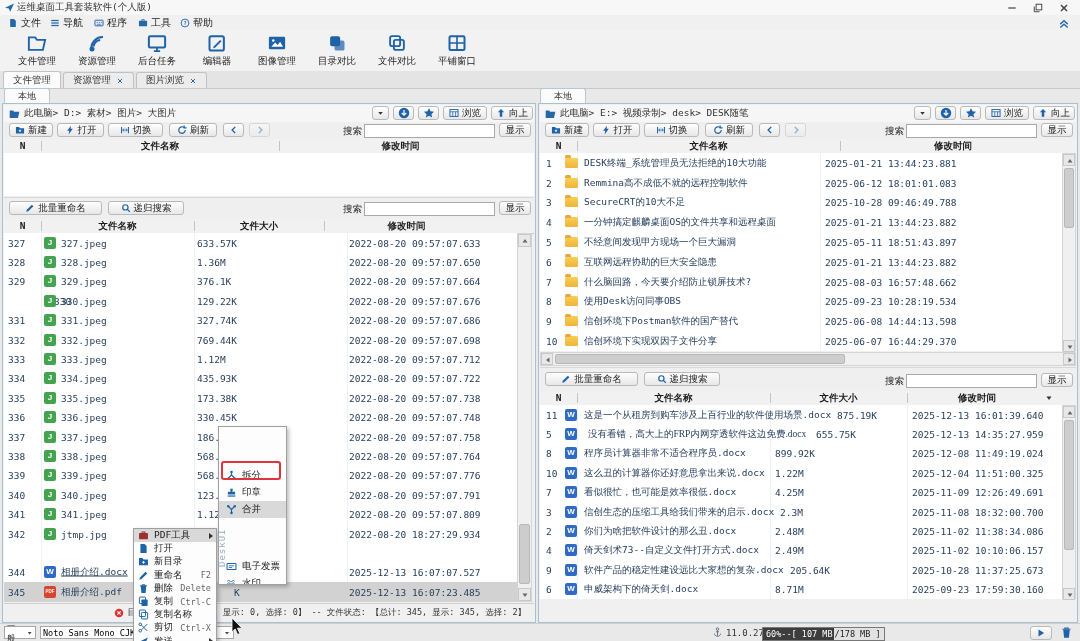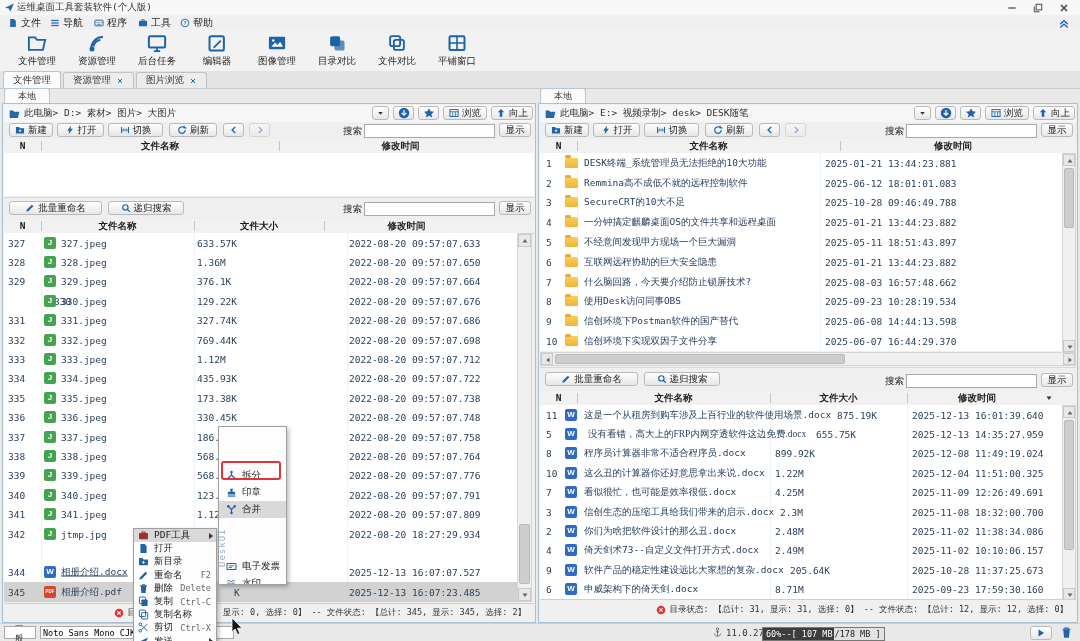--- a/index.html
+++ b/index.html
@@ -69,21 +69,21 @@
   .menuitem .ic{width:11px;height:11px;color:#1e62a8;margin-right:5px;flex:none;}
   .menuitem .ic.red{color:#993333;}
   .menuitem .sc{position:absolute;right:5px;font-size:8.5px;color:#666;}
   .menuitem .arr{position:absolute;right:3px;width:0;height:0;border-left:4px solid #333;border-top:3.5px solid transparent;border-bottom:3.5px solid transparent;}
   #redbox{border:2px solid #e0343a;border-radius:3px;z-index:52;pointer-events:none;}
   #watermark{writing-mode:vertical-rl;transform:rotate(180deg);font-size:9px;color:rgba(130,160,190,.85);
        letter-spacing:1px;z-index:51;}
   
   #bottombar{left:0;top:623px;width:1080px;height:18px;background:#e9e9e9;border-top:1px solid #cfcfcf;font-size:9px;color:#333;}
   .combo{position:absolute;height:13px;top:2px;border:1px solid #a8a8a8;background:#fff;font-size:8.5px;
-        display:flex;align-items:center;padding:0 10px;gap:3px;box-sizing:border-box;}
+        display:flex;align-items:center;padding:0 2px;gap:3px;box-sizing:border-box;}
   .combo .ic{width:8px;height:8px;color:#444;}
   #membadge{position:absolute;left:762px;top:2.5px;height:12px;border:1px solid #777;font-size:8.5px;line-height:12px;display:flex;}
   #membadge .used{background:#3d3d3d;color:#fff;padding:0 1px 0 3px;}
   #membadge .free{background:#e2e2e2;color:#222;padding:0 3px 0 1px;}
   #cursor{z-index:99;}
 </style>
 </head>
 <body>
 
 <div id="titlebar" class="ab">
@@ -981,29 +981,20 @@
         </div>
       <div class="sbthumb" style="left:1px;top:14px;width:10px;height:130px"></div>
       <div class="sbarr" style="left:0;top:182px;width:12px;height:12px">
           <span class="ic">
             <svg viewBox="0 0 16 16">
               <path d="M8 12L3 5h10z" fill="currentColor"></path>
             </svg>
           </span>
         </div>
     </div>
-    <div class="statusrow ab" style="top:495px;height:21px;width:536px">
-      <span class="ic">
-          <svg viewBox="0 0 16 16">
-            <circle cx="8" cy="8" r="6.8" fill="#e03131"></circle>
-            <path d="M5.3 5.3l5.4 5.4M10.7 5.3l-5.4 5.4" stroke="#fff" stroke-width="1.7"></path>
-          </svg>
-        </span>
-      <span>目录状态: 【总计: 31, 显示: 31, 选择: 0】 -- 文件状态: 【总计: 12, 显示: 12, 选择: 0】</span>
-    </div>
   </div>
 </div>
 
 <div id="bottombar" class="ab">
   <span class="combo" style="left:4px;width:32px">
       <span>一般</span>
       <span class="ic">
         <svg viewBox="0 0 16 16">
           <path d="M4 6h8l-4 5z" fill="currentColor"></path>
         </svg>

